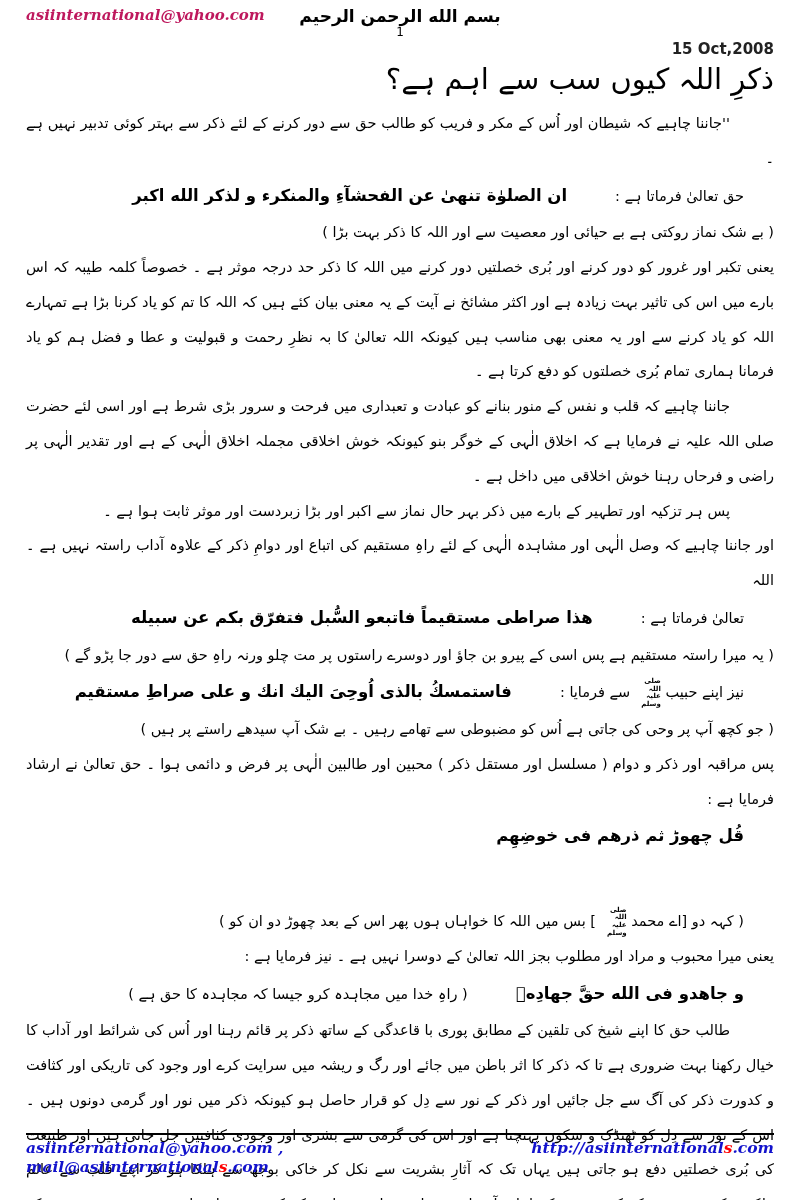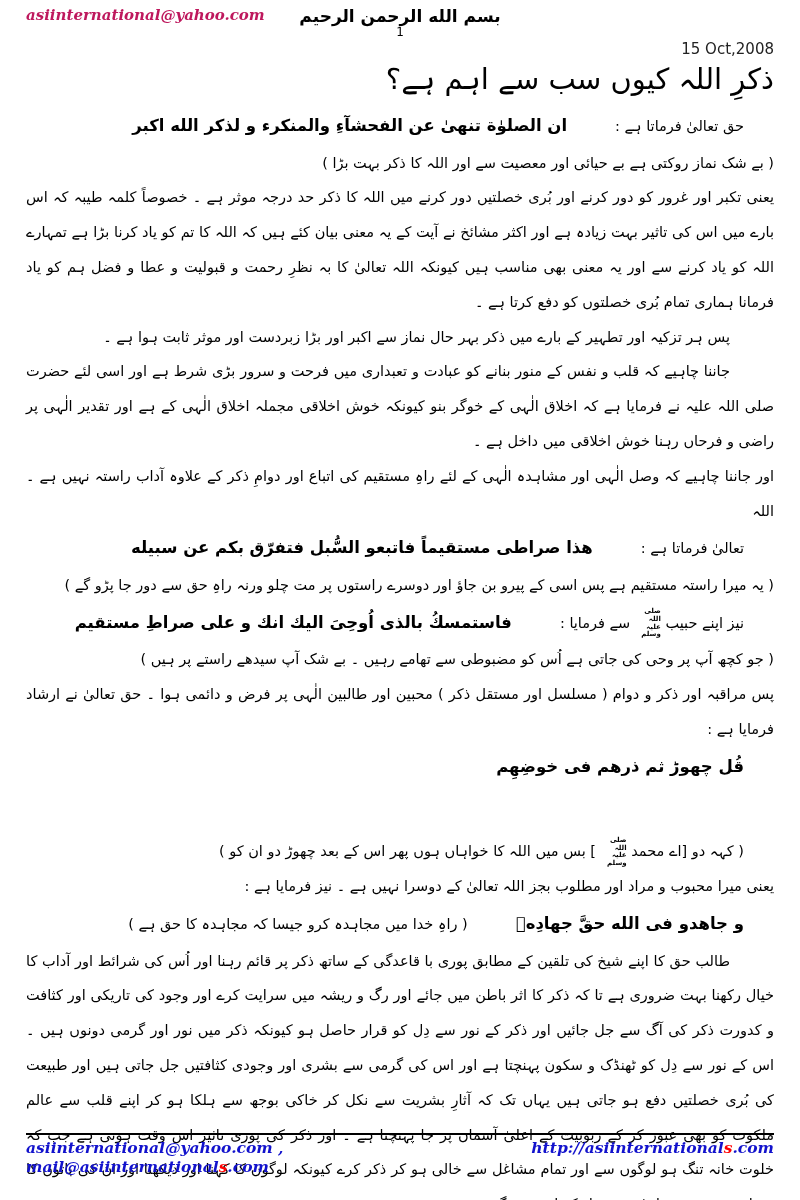--- a/index.html
+++ b/index.html
@@ -11,21 +11,21 @@
   }
   .topbar { display:grid; grid-template-columns:1fr auto 1fr; align-items:start; }
   .hdr-email {
     color:#be185d; font-family:"DejaVu Serif", serif;
     font-style:italic; font-weight:bold; font-size:15px; text-decoration:none;
     justify-self:start;
   }
   .bismillah-wrap { text-align:center; }
   .bismillah { font-size:17px; font-weight:bold; direction:rtl; }
   .page-num { font-size:12px; line-height:1; }
-  .date-row { text-align:right; font-size:15px; font-weight:normal; color:#222; margin-top:2px; }
+  .date-row { text-align:right; font-size:15px; font-weight:bold; color:#222; margin-top:2px; }
   .title {
     direction:rtl; font-size:29px; font-weight:normal;
     margin:4px 0 10px 0; font-family:"DejaVu Sans", sans-serif;
   }
   .body-block {
     direction:rtl; text-align:justify; font-size:14.5px; line-height:2.4;
     margin:0;
   }
   .indent { text-indent:44px; }
   .quote-row {
@@ -60,33 +60,34 @@
       <div class="bismillah">بسم الله الرحمن الرحيم</div>
       <div class="page-num">1</div>
     </div>
     <div></div>
   </div>
 
   <div class="date-row">15 Oct,2008</div>
 
   <div class="title">ذکرِ اللہ کیوں سب سے اہم ہے؟</div>
 
+  <p class="body-block indent">''جاننا چاہیے کہ شیطان اور اُس کے مکر و فریب کو طالب حق سے دور کرنے کے لئے ذکر سے بہتر کوئی تدبیر نہیں ہے ۔</p>
 
   <div class="quote-row pad-r">
     <span>حق تعالیٰ فرماتا ہے :</span>
     <span class="arabic">ان الصلوٰة تنهىٰ عن الفحشآءِ والمنكرء و لذكر الله اكبر</span>
   </div>
 
   <div class="trans-line">( بے شک نماز روکتی ہے بے حیائی اور معصیت سے اور اللہ کا ذکر بہت بڑا )</div>
 
   <p class="body-block">یعنی تکبر اور غرور کو دور کرنے اور بُری خصلتیں دور کرنے میں اللہ کا ذکر حد درجہ موثر ہے ۔ خصوصاً کلمہ طیبہ کہ اس بارے میں اس کی تاثیر بہت زیادہ ہے اور اکثر مشائخ نے آیت کے یہ معنی بیان کئے ہیں کہ اللہ کا تم کو یاد کرنا بڑا ہے تمہارے اللہ کو یاد کرنے سے اور یہ معنی بھی مناسب ہیں کیونکہ اللہ تعالیٰ کا بہ نظرِ رحمت و قبولیت و عطا و فضل ہم کو یاد فرمانا ہماری تمام بُری خصلتوں کو دفع کرتا ہے ۔</p>
 
+  <p class="body-block indent">جاننا چاہیے کہ قلب و نفس کے منور بنانے کو عبادت و تعبداری میں فرحت و سرور بڑی شرط ہے اور اسی لئے حضرت صلی اللہ علیہ نے فرمایا ہے کہ اخلاق الٰہی کے خوگر بنو کیونکہ خوش اخلاقی مجملہ اخلاق الٰہی کے ہے اور تقدیر الٰہی پر راضی و فرحاں رہنا خوش اخلاقی میں داخل ہے ۔</p>
+
   <p class="body-block indent">پس ہر تزکیہ اور تطہیر کے بارے میں ذکر بہر حال نماز سے اکبر اور بڑا زبردست اور موثر ثابت ہوا ہے ۔</p>
-
-  <p class="body-block indent">جاننا چاہیے کہ قلب و نفس کے منور بنانے کو عبادت و تعبداری میں فرحت و سرور بڑی شرط ہے اور اسی لئے حضرت صلی اللہ علیہ نے فرمایا ہے کہ اخلاق الٰہی کے خوگر بنو کیونکہ خوش اخلاقی مجملہ اخلاق الٰہی کے ہے اور تقدیر الٰہی پر راضی و فرحاں رہنا خوش اخلاقی میں داخل ہے ۔</p>
 
   <p class="body-block">اور جاننا چاہیے کہ وصل الٰہی اور مشاہدہ الٰہی کے لئے راہِ مستقیم کی اتباع اور دوامِ ذکر کے علاوہ آداب راستہ نہیں ہے ۔ اللہ</p>
 
   <div class="quote-row pad-r">
     <span>تعالیٰ فرماتا ہے :</span>
     <span class="arabic">هذا صراطى مستقيماً فاتبعو السُّبل فتفرّق بكم عن سبيله</span>
   </div>
 
   <div class="trans-line">( یہ میرا راستہ مستقیم ہے پس اسی کے پیرو بن جاؤ اور دوسرے راستوں پر مت چلو ورنہ راہِ حق سے دور جا پڑو گے )</div>
 

